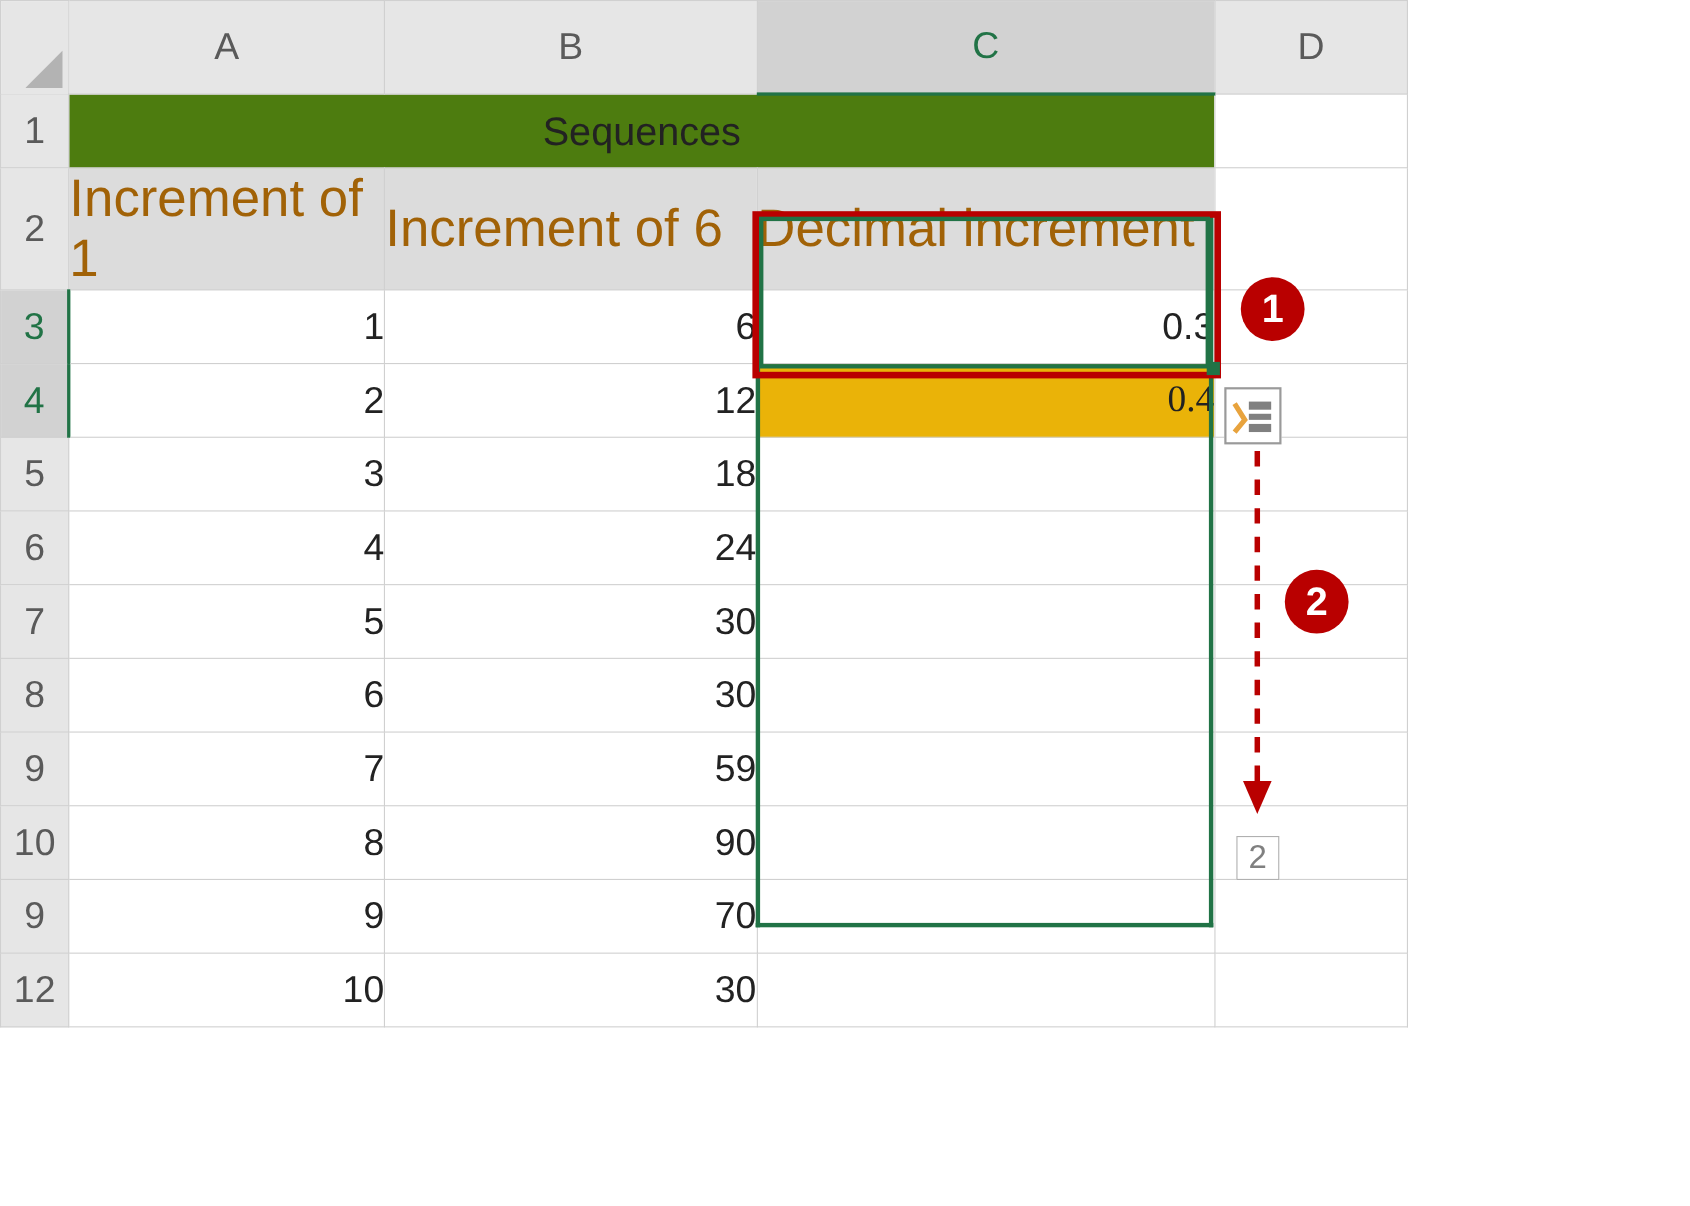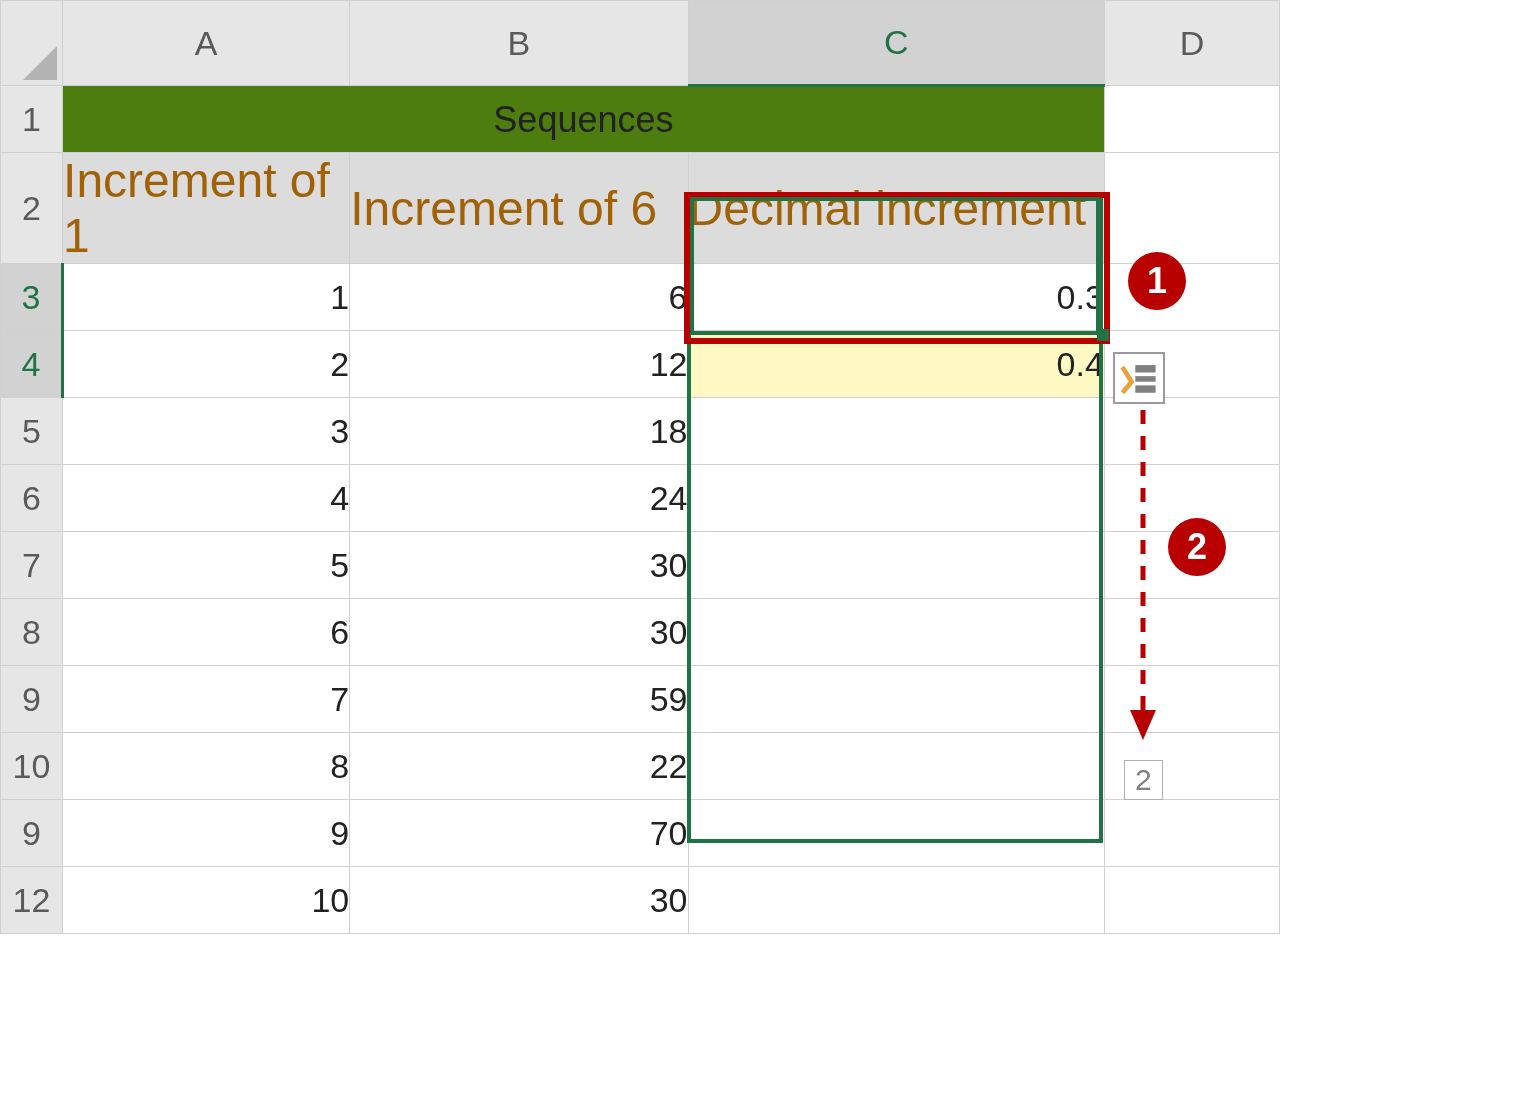--- a/index.html
+++ b/index.html
@@ -76,21 +76,22 @@
     font-size: 48px;
     color: #a16207;
     height: 55px;
     padding-left: 10px;
   }
   .col-A { width: 287px; }
   .col-B { width: 338px; }
   .col-C { width: 416px; }
   .col-D { width: 175px; }
   .sel-highlight {
-    background: #fef9c3;
+    background: #eab308;
+    font-family: Liberation Serif, serif;
   }
   
   .overlay {
     position: absolute;
     pointer-events: none;
   }
   .green-sel {
     border: 4px solid #217346;
   }
   .red-box {
@@ -225,21 +226,21 @@
     <th class="row-header">9</th>
     <td class="cell">7</td>
     <td class="cell">59</td>
     <td class="cell"></td>
     <td class="cell"></td>
   </tr>
 
   <tr>
     <th class="row-header">10</th>
     <td class="cell">8</td>
-    <td class="cell">22</td>
+    <td class="cell">90</td>
     <td class="cell"></td>
     <td class="cell"></td>
   </tr>
 
   <tr>
     <th class="row-header">9</th>
     <td class="cell">9</td>
     <td class="cell">70</td>
     <td class="cell"></td>
     <td class="cell"></td>

